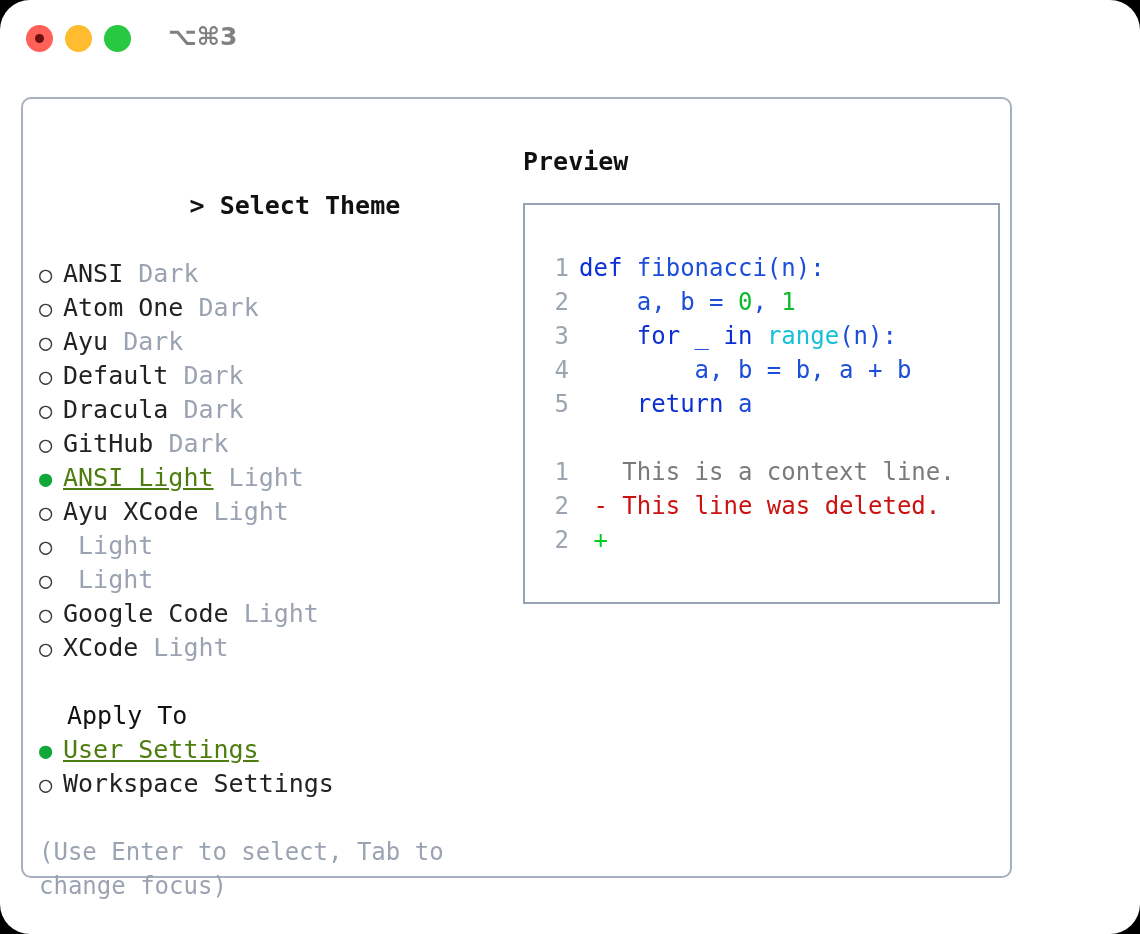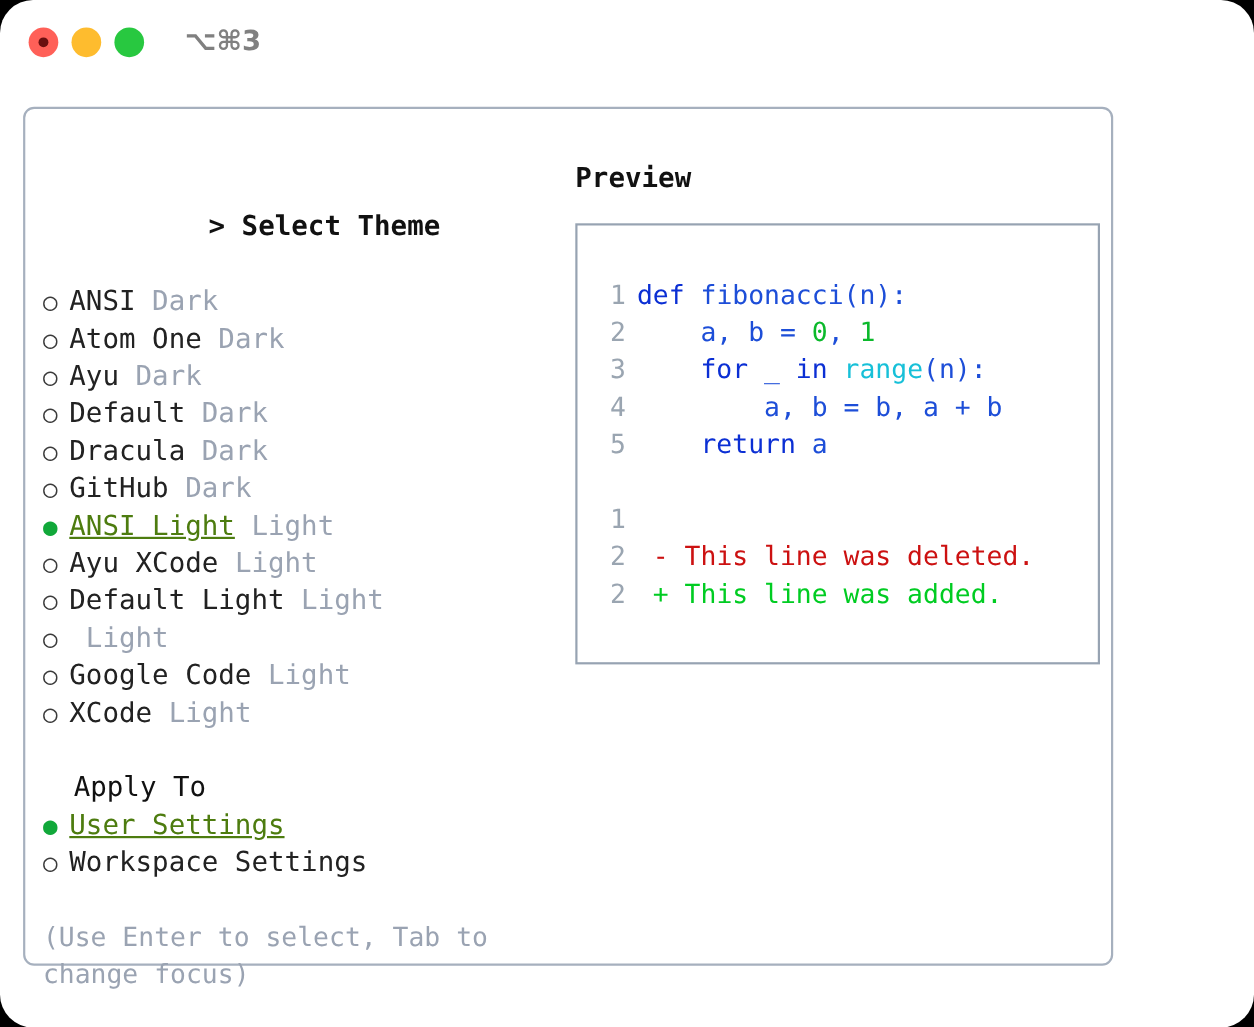--- a/index.html
+++ b/index.html
@@ -218,21 +218,21 @@
         </div>
         <div id="theme-list">
             <div class="opt"><span class="marker">○</span><span class="name">ANSI</span><span> </span><span class="variant">Dark</span></div>
             <div class="opt"><span class="marker">○</span><span class="name">Atom One</span><span> </span><span class="variant">Dark</span></div>
             <div class="opt"><span class="marker">○</span><span class="name">Ayu</span><span> </span><span class="variant">Dark</span></div>
             <div class="opt"><span class="marker">○</span><span class="name">Default</span><span> </span><span class="variant">Dark</span></div>
             <div class="opt"><span class="marker">○</span><span class="name">Dracula</span><span> </span><span class="variant">Dark</span></div>
             <div class="opt"><span class="marker">○</span><span class="name">GitHub</span><span> </span><span class="variant">Dark</span></div>
             <div class="opt selected"><span class="marker on">●</span><span class="name">ANSI Light</span><span> </span><span class="variant">Light</span></div>
             <div class="opt"><span class="marker">○</span><span class="name">Ayu XCode</span><span> </span><span class="variant">Light</span></div>
-            <div class="opt"><span class="marker">○</span><span class="name">Default Light</span><span> </span><span class="variant">Light</span></div>
+            <div class="opt"><span class="marker">○</span><span> </span><span class="variant">Light</span></div>
             <div class="opt"><span class="marker">○</span><span> </span><span class="variant">Light</span></div>
             <div class="opt"><span class="marker">○</span><span class="name">Google Code</span><span> </span><span class="variant">Light</span></div>
             <div class="opt"><span class="marker">○</span><span class="name">XCode</span><span> </span><span class="variant">Light</span></div>
             <div class="spacer-row"></div>
           </div>
 
         <div class="section-label">Apply To</div>
         <div id="apply-list">
             <div class="opt selected"><span class="marker on">●</span><span class="name">User Settings</span></div>
             <div class="opt"><span class="marker">○</span><span class="name">Workspace Settings</span></div>
@@ -246,22 +246,22 @@
         <div class="preview-box">
           <div id="code-block">
               <div class="code-line"><span class="lnum">1</span><span class="tok-kw">def</span><span class="tok-txt"> fibonacci(n):</span></div>
               <div class="code-line"><span class="lnum">2</span><span class="tok-txt">    a, b = </span><span class="tok-num">0</span><span class="tok-txt">, </span><span class="tok-num">1</span></div>
               <div class="code-line"><span class="lnum">3</span><span class="tok-txt">    </span><span class="tok-kw">for</span><span class="tok-txt"> _ </span><span class="tok-kw">in</span><span class="tok-txt"> </span><span class="tok-bi">range</span><span class="tok-txt">(n):</span></div>
               <div class="code-line"><span class="lnum">4</span><span class="tok-txt">        a, b = b, a + b</span></div>
               <div class="code-line"><span class="lnum">5</span><span class="tok-txt">    </span><span class="tok-kw">return</span><span class="tok-txt"> a</span></div>
             </div>
           <div class="gap-line"></div>
           <div id="diff-block">
-              <div class="code-line"><span class="lnum">1</span><span class="diff-ctx">   </span></div>
+              <div class="code-line"><span class="lnum">1</span><span class="diff-ctx">   </span><span class="diff-ctx">This is a context line.</span></div>
               <div class="code-line"><span class="lnum">2</span><span class="diff-del"> - </span><span class="diff-del">This line was deleted.</span></div>
-              <div class="code-line"><span class="lnum">2</span><span class="diff-add"> + </span><span class="diff-add">This line was added.</span></div>
+              <div class="code-line"><span class="lnum">2</span><span class="diff-add"> + </span></div>
             </div>
         </div>
       </div>
 
     </div>
   </div>
 </div>
 
 </body></html>

